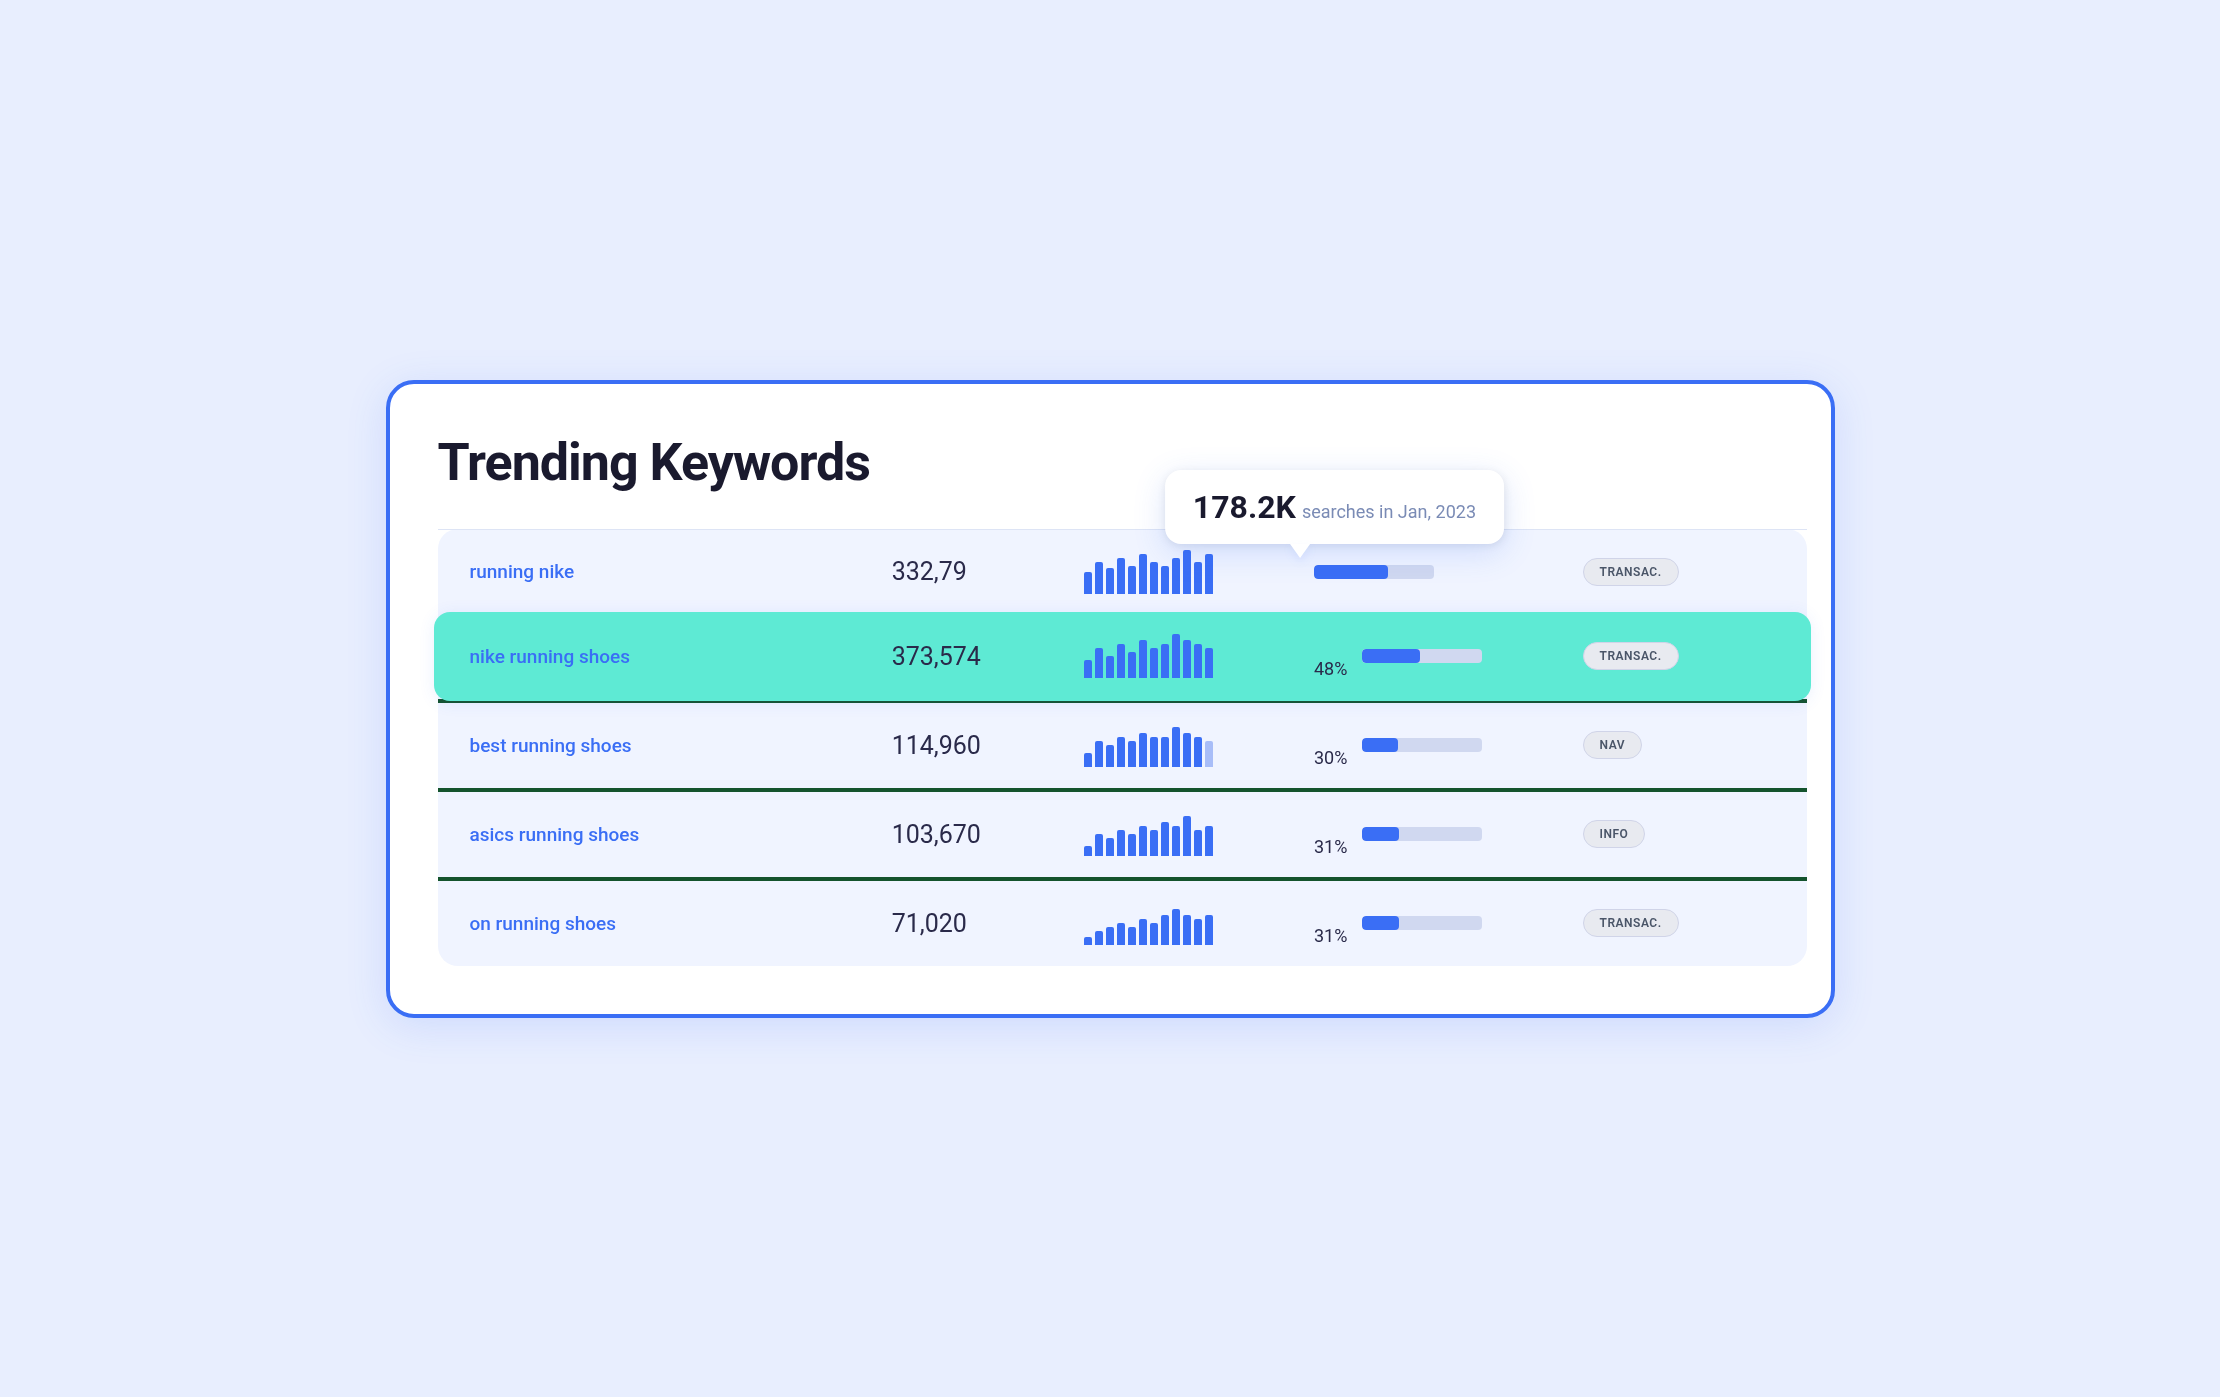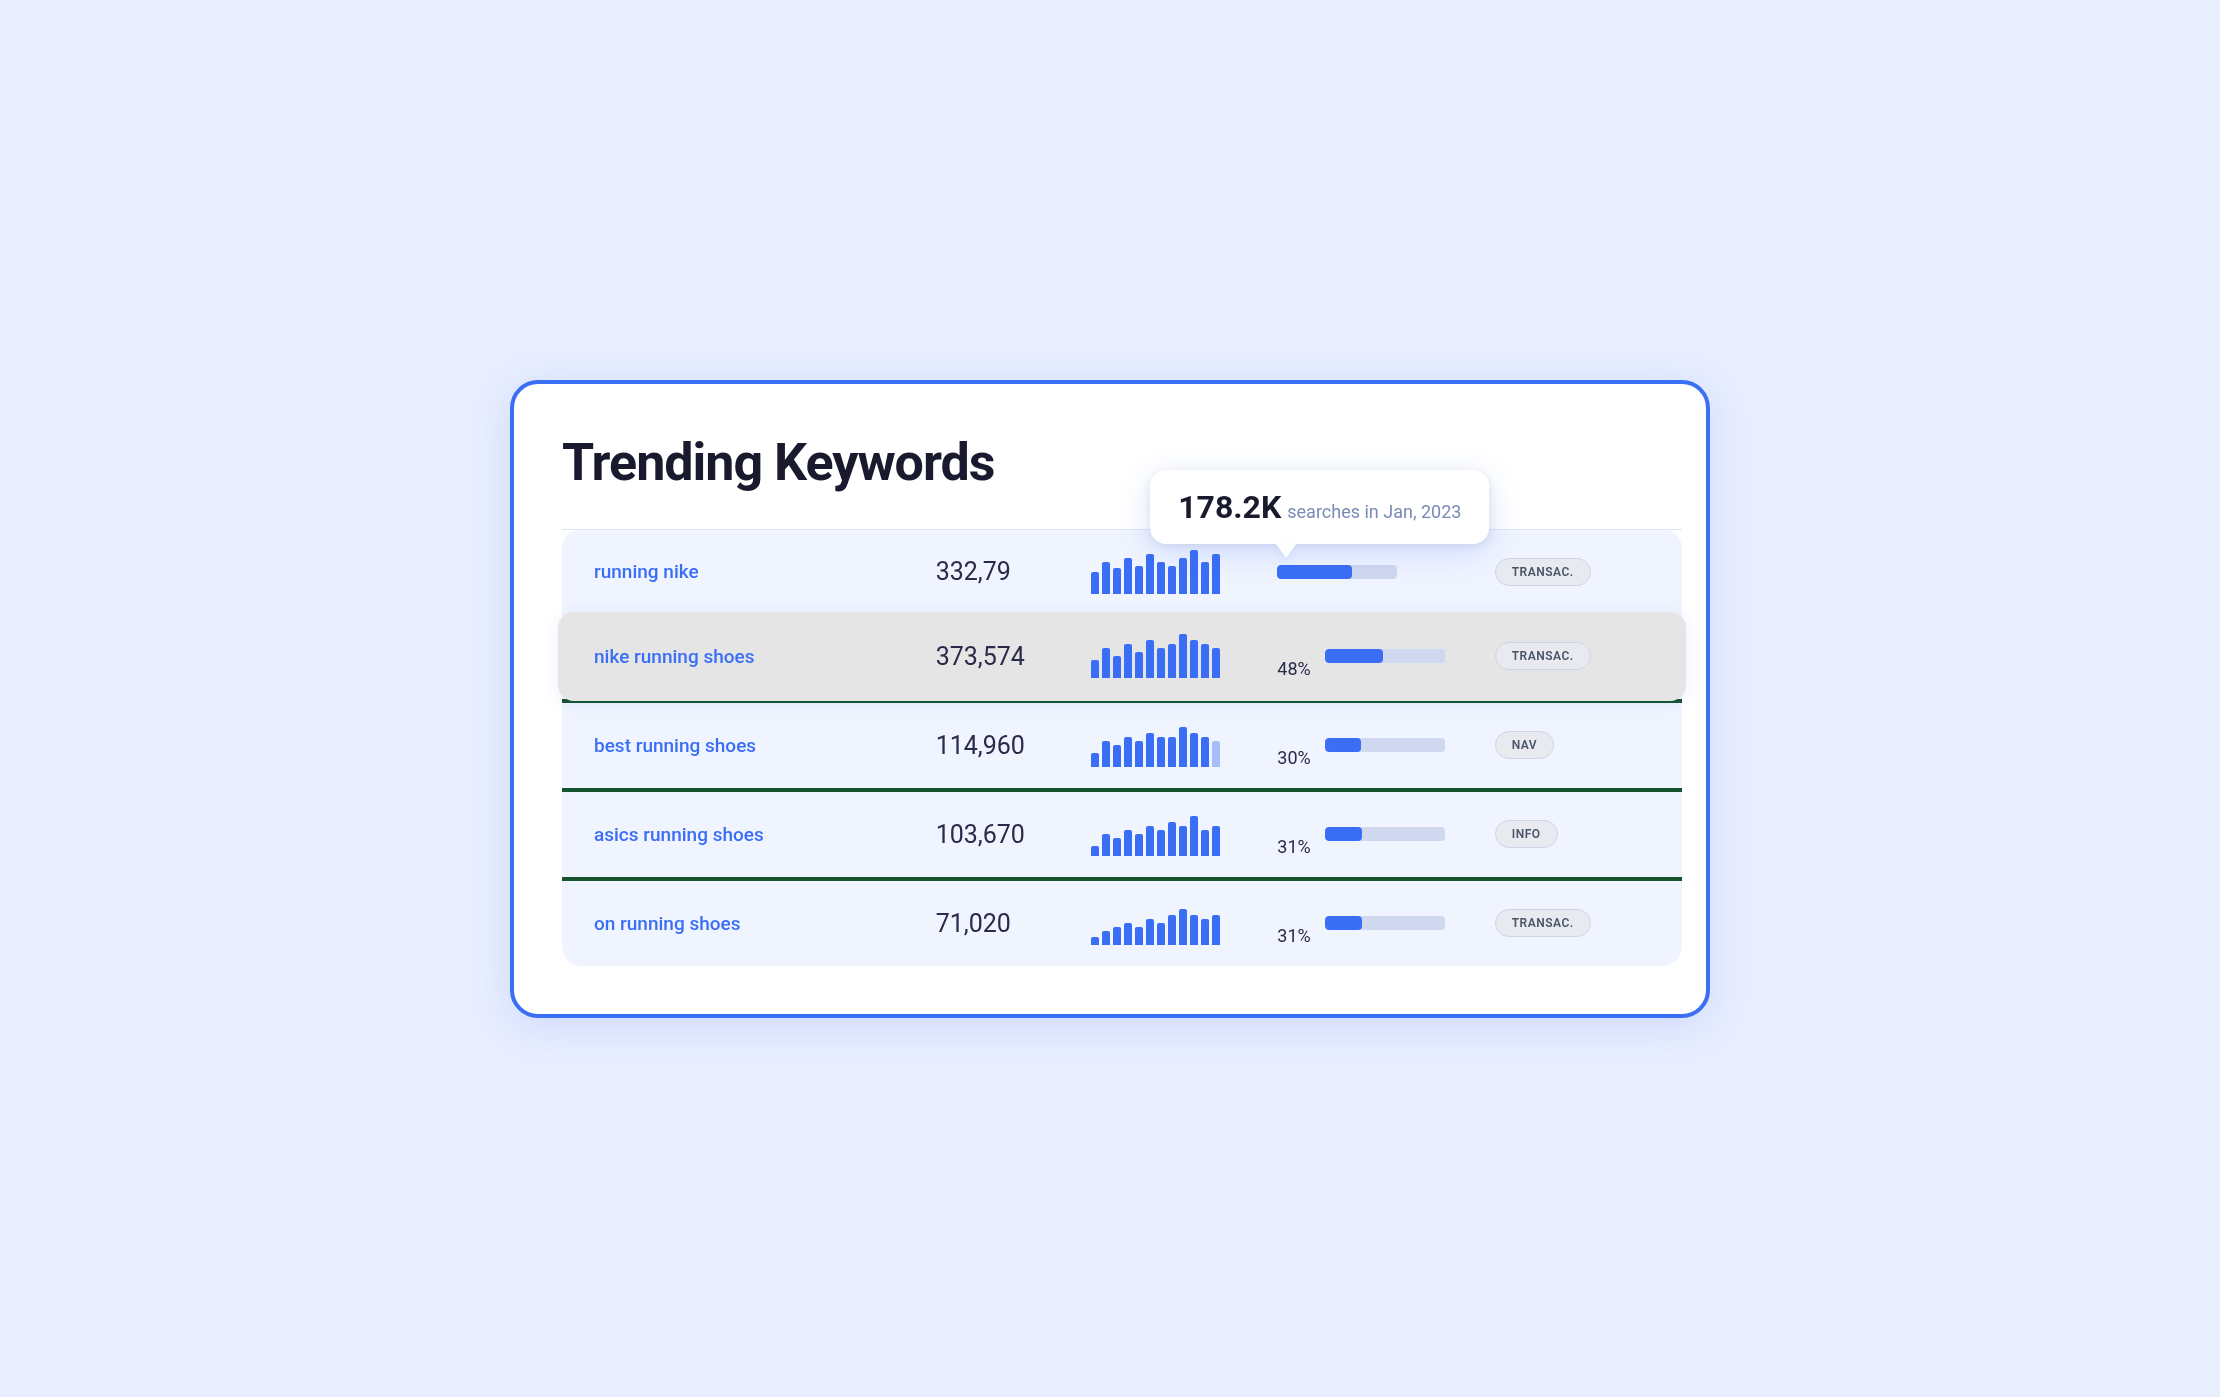--- a/index.html
+++ b/index.html
@@ -12,21 +12,21 @@
       min-height: 100vh;
       font-family: -apple-system, BlinkMacSystemFont, 'Segoe UI', Roboto, sans-serif;
       padding: 40px;
     }
 
     .outer-card {
       background: #ffffff;
       border-radius: 28px;
       border: 4px solid #3a6ef5;
       padding: 48px 24px 48px 48px;
-      width: 1200px;
+      width: 1449px;
       max-width: 100%;
       box-shadow: 0 8px 40px rgba(58, 110, 245, 0.15);
     }
 
     .page-title {
       font-size: 52px;
       font-weight: 700;
       color: #1a1a2e;
       margin-bottom: 36px;
       letter-spacing: -1px;
@@ -72,21 +72,21 @@
       border-top: 4px solid #14532d;
       background: transparent;
       position: relative;
     }
 
     .table-row:first-child {
       border-top: 1px solid #dde4f5;
     }
 
     .table-row.highlighted {
-      background: #e5e5e5;
+      background: #5eead4;
       border-radius: 16px;
       border-top: none;
       margin: -2px -4px;
       padding: 22px 36px;
       box-shadow: 0 2px 16px rgba(58, 110, 245, 0.10);
       z-index: 2;
     }
 
     .keyword-link {
       color: #3a6ef5;

